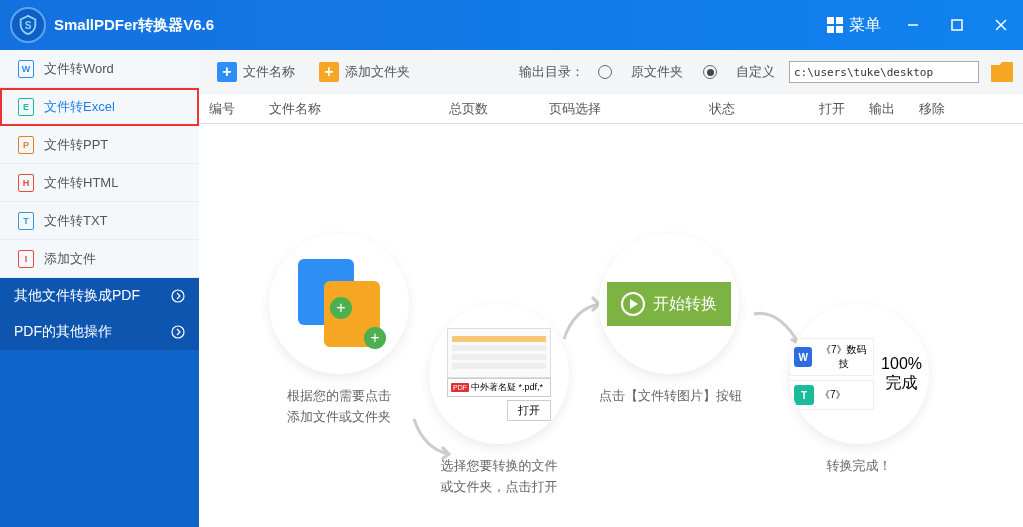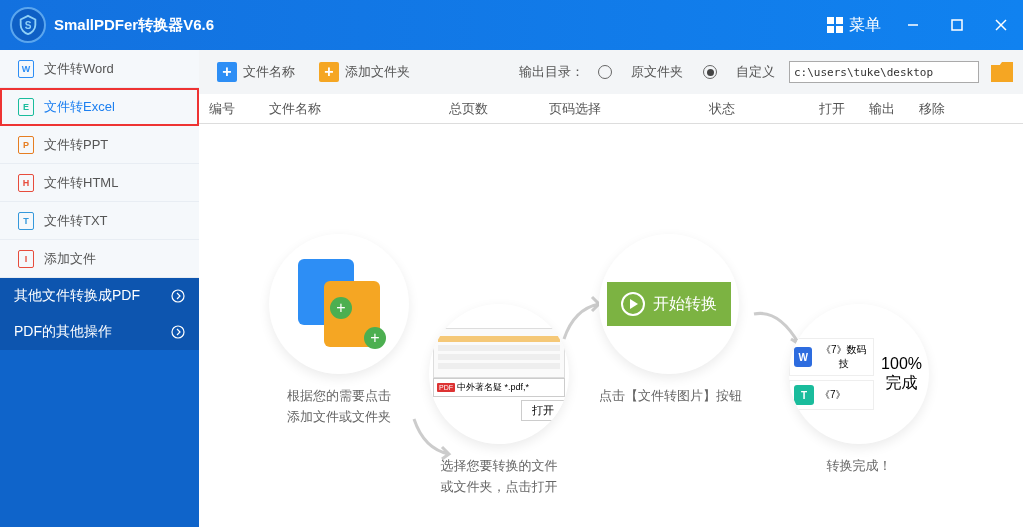--- a/index.html
+++ b/index.html
@@ -55,21 +55,21 @@
 
 .arrow { position: absolute; }
 .arrow svg { stroke: #ccc; fill: none; stroke-width: 3; }
 
 .file-stack { position: relative; width: 90px; height: 90px; }
 .file-stack .f { position: absolute; border-radius: 6px; }
 .file-stack .f1 { width: 56px; height: 66px; background: #2d8ef5; left: 4px; top: 0; }
 .file-stack .f2 { width: 56px; height: 66px; background: #f5a623; left: 30px; top: 22px; }
 .file-stack .plus-green { position: absolute; width: 22px; height: 22px; background: #4caf50; color: #fff; border-radius: 50%; display: flex; align-items: center; justify-content: center; font-size: 16px; right: -2px; bottom: 0; }
 
-.dialog-mini { width: 132px; font-size: 10px; }
+.dialog-mini { width: 104px; font-size: 10px; }
 .dialog-mini .rows { height: 50px; background: #fafafa; border: 1px solid #ddd; padding: 4px; }
 .dialog-mini .rows div { height: 6px; background: #eee; margin: 3px 0; }
 .dialog-mini .rows div.o { background: #f5c877; }
 .dialog-mini .nm { background: #fff; border: 1px solid #ccc; padding: 2px 3px; font-size: 9px; display: flex; align-items: center; gap: 2px; }
 .dialog-mini .pdf-badge { background: #d33; color: #fff; font-size: 7px; padding: 1px 2px; border-radius: 1px; }
 .dialog-mini .open { background: #fff; border: 1px solid #ccc; padding: 2px 10px; margin: 3px 0 0 auto; width: fit-content; font-size: 11px; }
 
 .start-btn { background: #7cb342; color: #fff; padding: 10px 14px; font-size: 16px; display: flex; align-items: center; gap: 8px; border-radius: 0; }
 .start-btn .play { width: 24px; height: 24px; border: 2px solid #fff; border-radius: 50%; display: flex; align-items: center; justify-content: center; }
 .start-btn .play::after { content: ""; border-left: 8px solid #fff; border-top: 5px solid transparent; border-bottom: 5px solid transparent; margin-left: 2px; }

